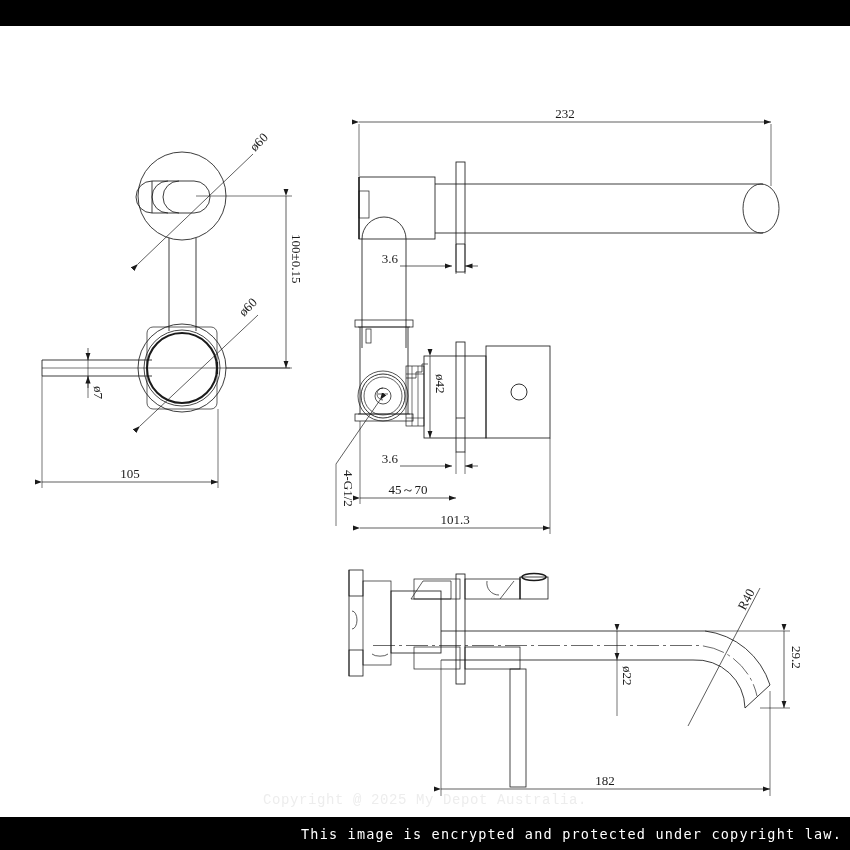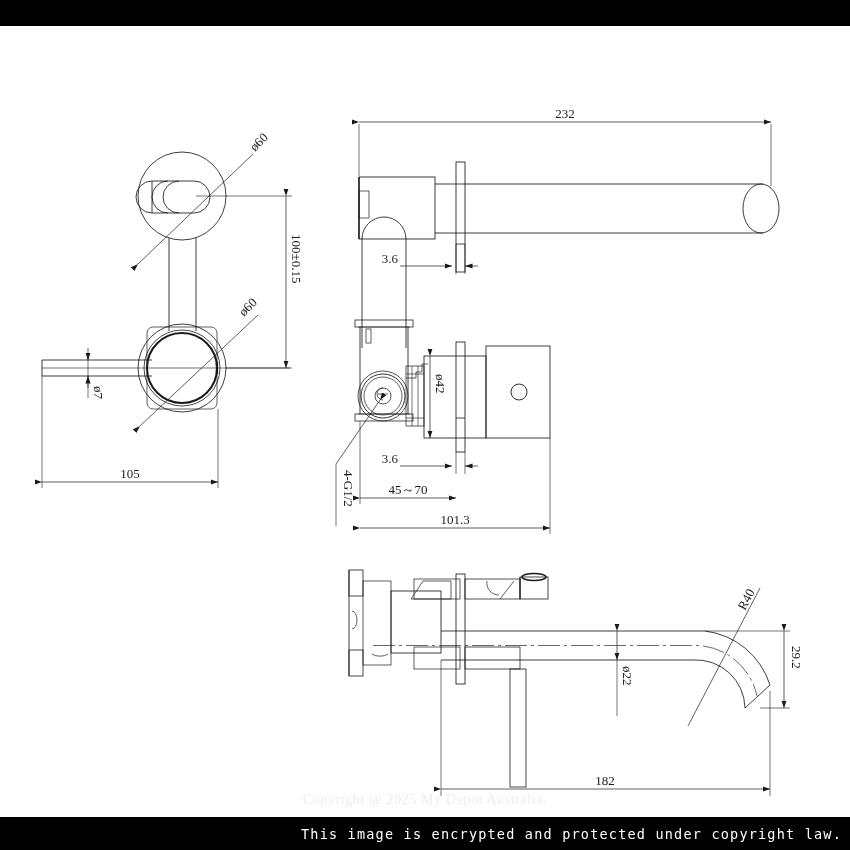--- a/index.html
+++ b/index.html
@@ -21,21 +21,21 @@
     color:#fff;
     font-family:"DejaVu Sans Mono", monospace;
     font-size:13.5px;
     letter-spacing:1.2px;
     white-space:nowrap;
   }
   #watermark{
     position:absolute;left:0;top:792px;width:850px;
     text-align:center;
     color:#ededed;
-    font-family:Liberation Serif, serif;
+    font-family:Liberation Mono, monospace;
     font-size:14px;
     letter-spacing:0.6px;
     white-space:nowrap;
     user-select:none;
   }
   #drawing{position:absolute;left:0;top:26px;width:850px;height:791px;}
   svg{display:block;}
   .lbl{
     font-family:"Liberation Serif", serif;
     font-size:13px;

